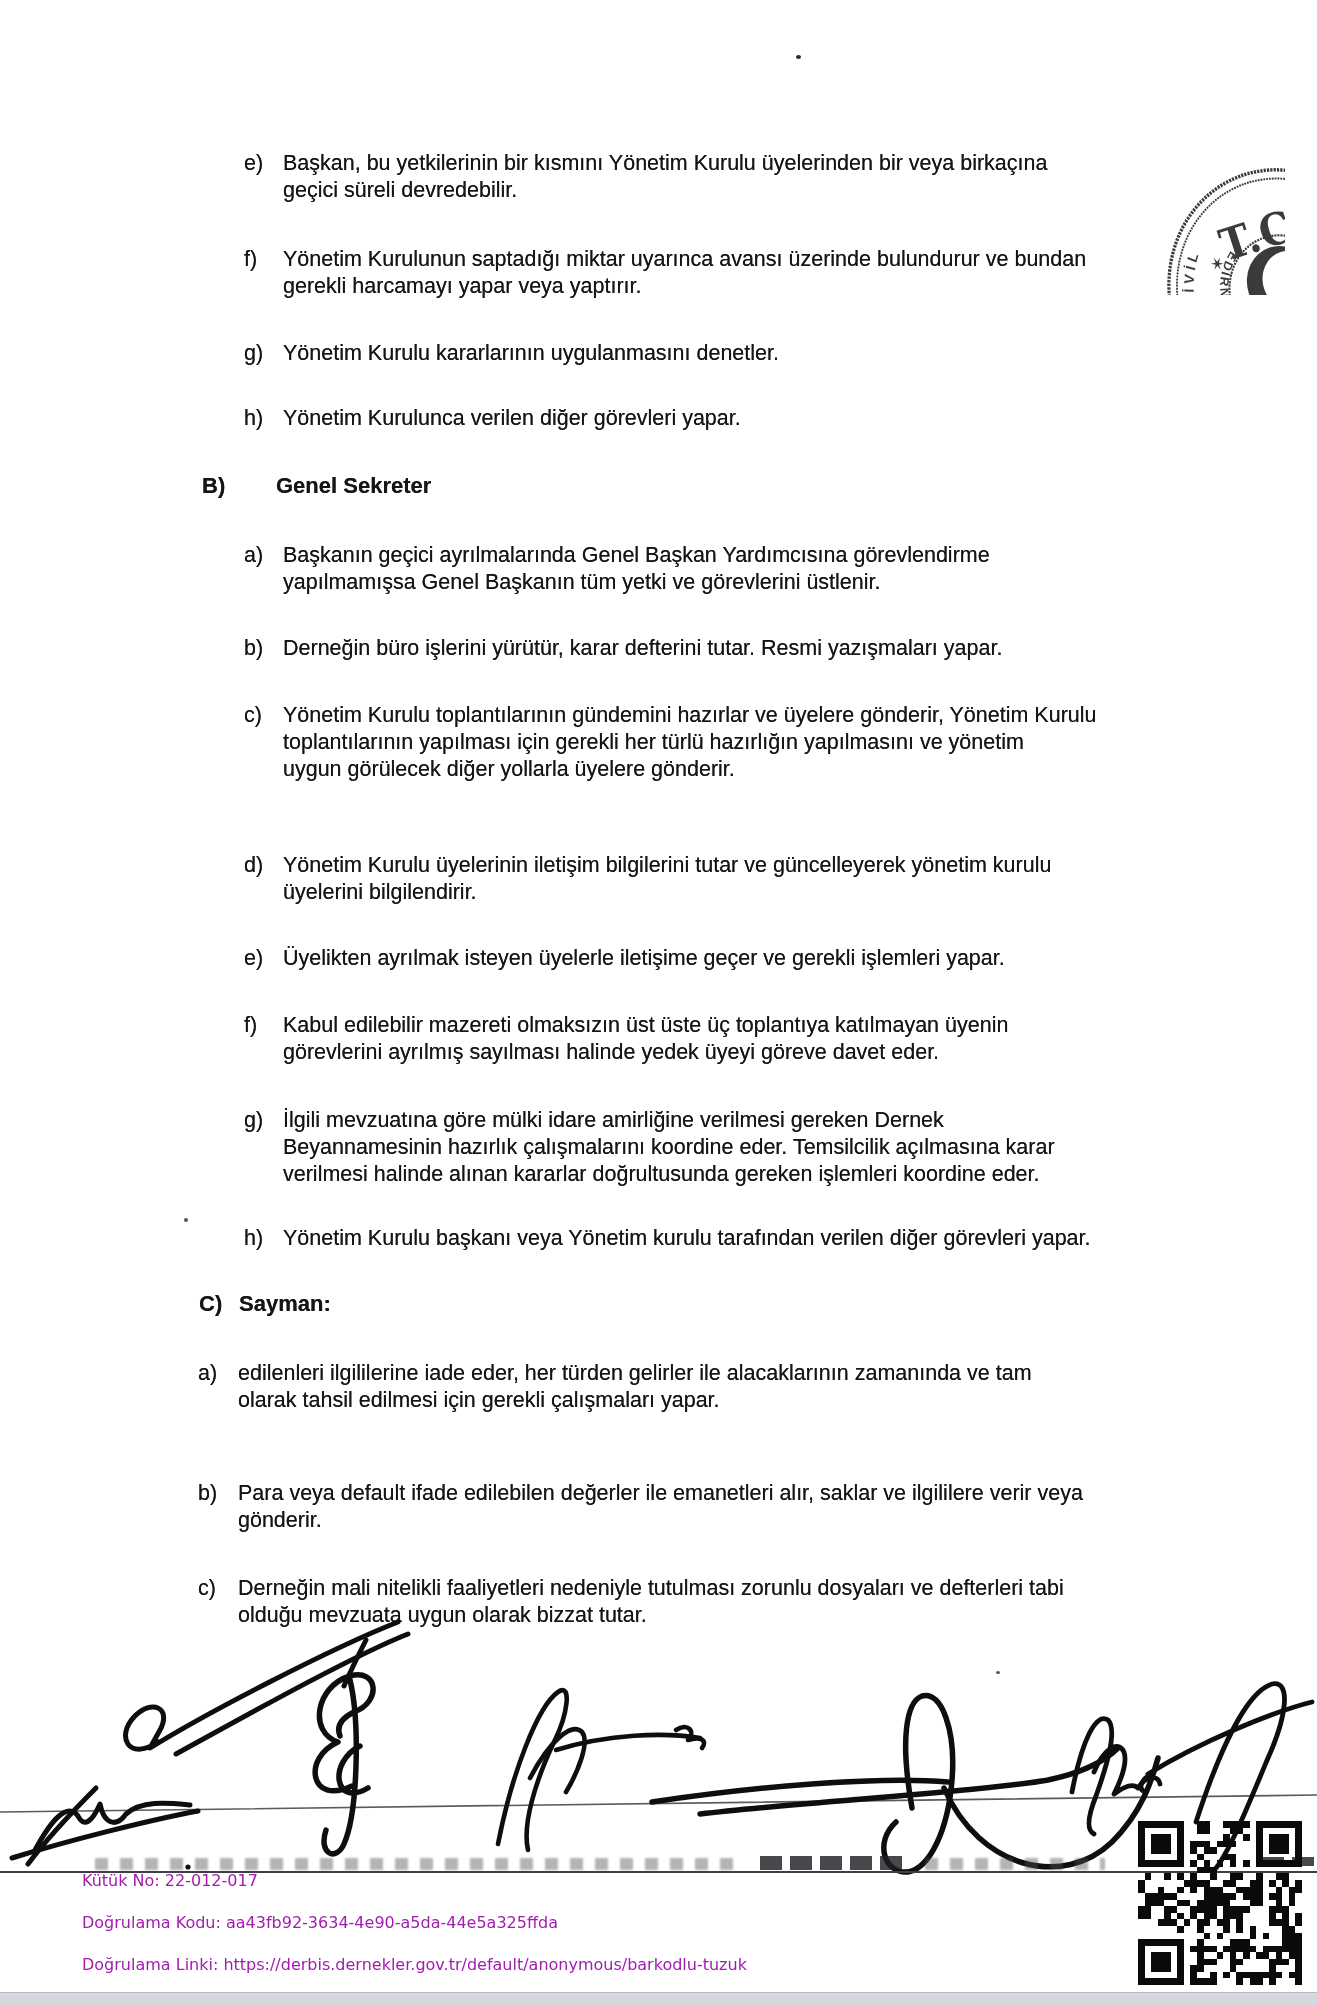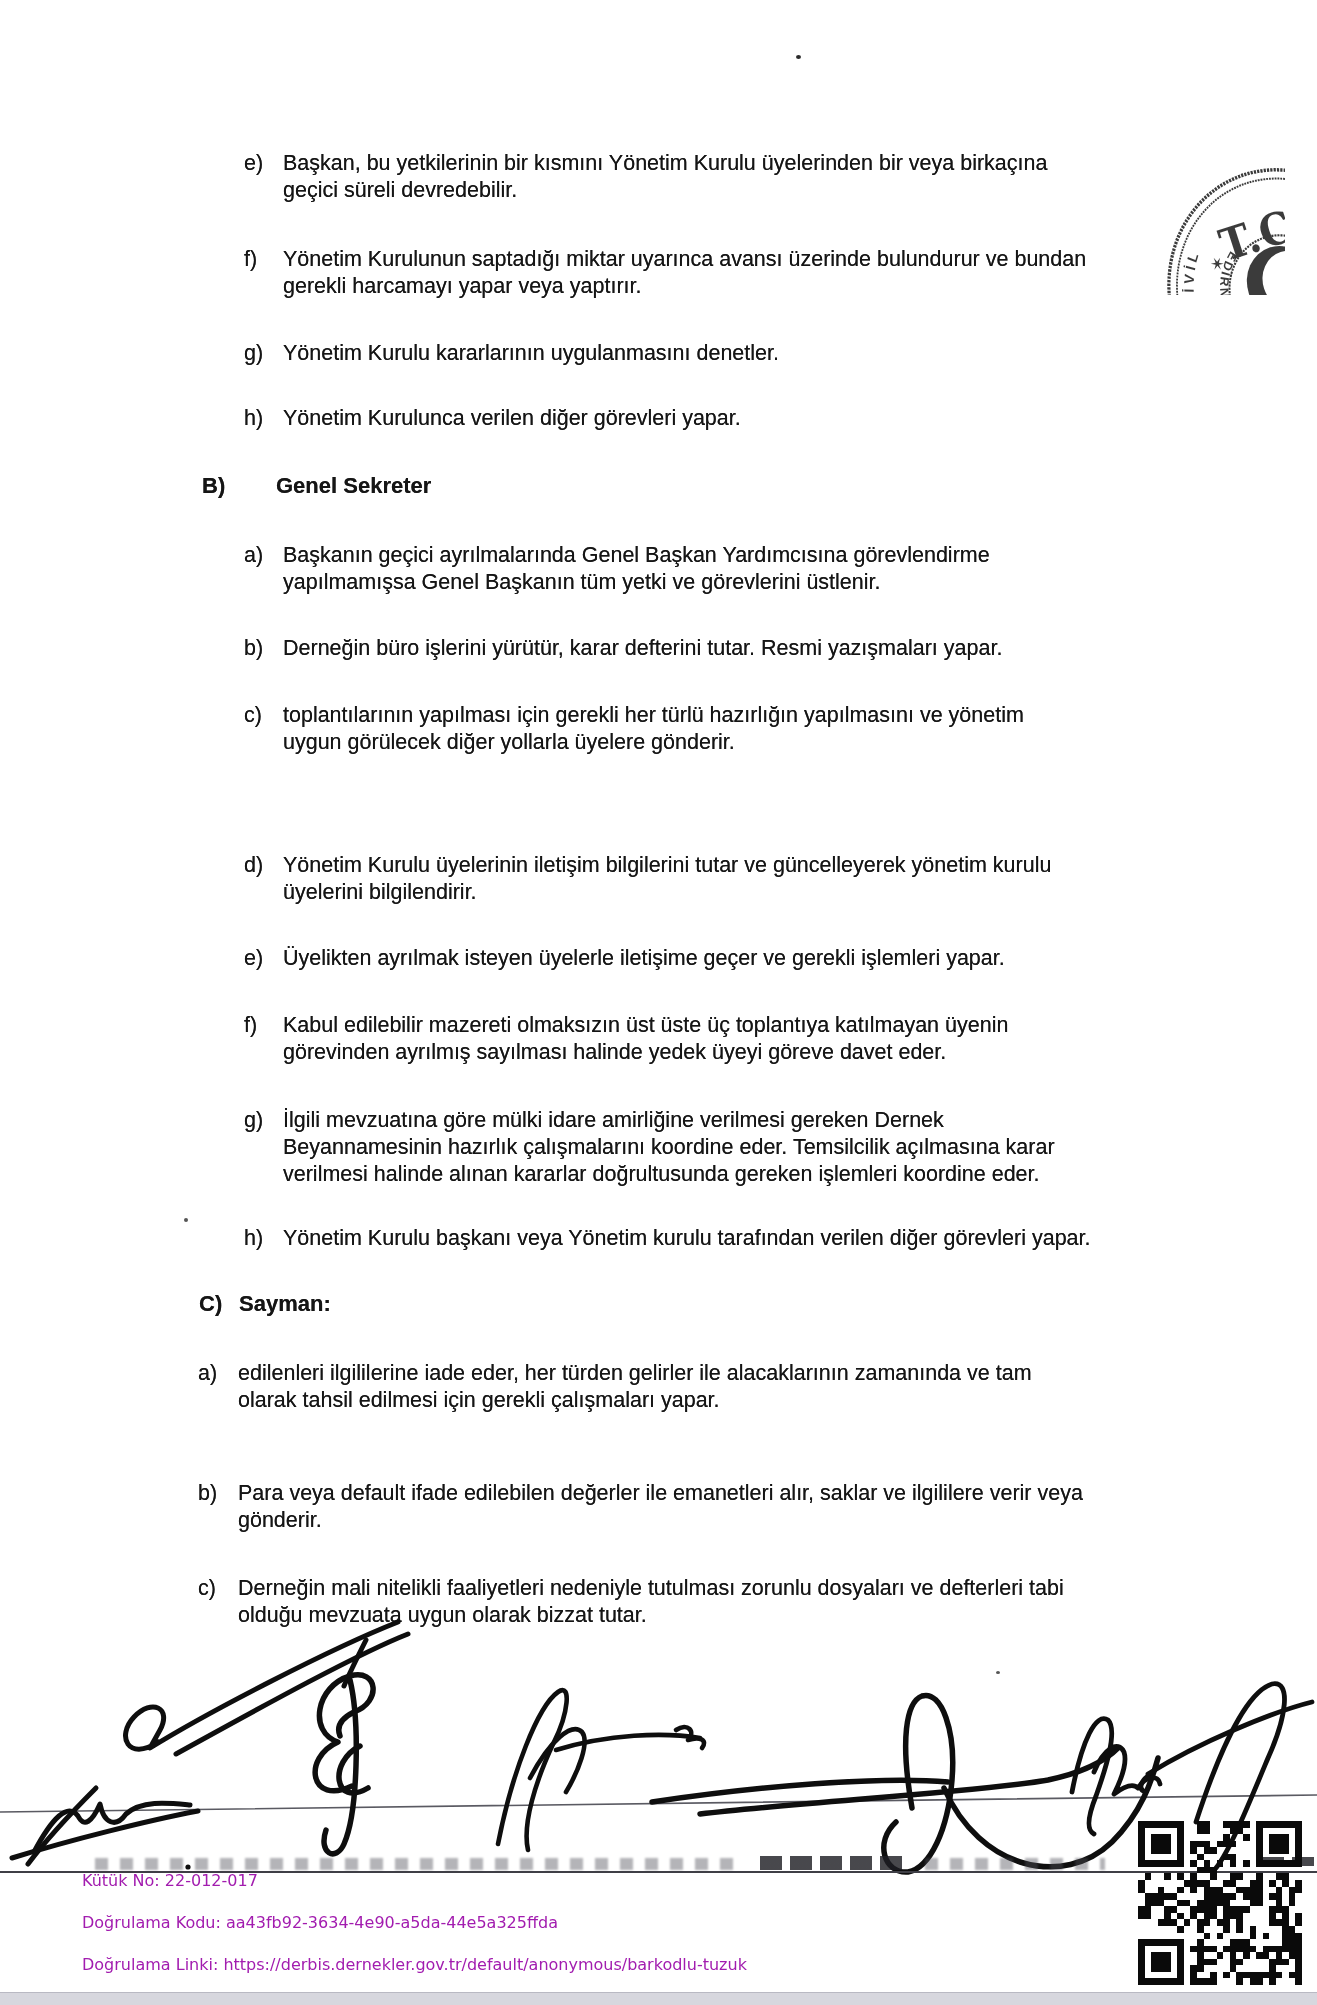--- a/index.html
+++ b/index.html
@@ -83,20 +83,21 @@
       </div>
       <div class="block" style="top: 635px; left: 0px;">
         <span class="letter" style="left: 244px;">b)</span>
         <div class="lines" style="position: absolute; left: 283px;">
           <div>Derneğin büro işlerini yürütür, karar defterini tutar. Resmi yazışmaları yapar.</div>
         </div>
       </div>
       <div class="block" style="top: 702px; left: 0px;">
         <span class="letter" style="left: 244px;">c)</span>
         <div class="lines" style="position: absolute; left: 283px;">
+          <div>Yönetim Kurulu toplantılarının gündemini hazırlar ve üyelere gönderir, Yönetim Kurulu</div>
           <div>toplantılarının yapılması için gerekli her türlü hazırlığın yapılmasını ve yönetim</div>
           <div>uygun görülecek diğer yollarla üyelere gönderir.</div>
         </div>
       </div>
       <div class="block" style="top: 852px; left: 0px;">
         <span class="letter" style="left: 244px;">d)</span>
         <div class="lines" style="position: absolute; left: 283px;">
           <div>Yönetim Kurulu üyelerinin iletişim bilgilerini tutar ve güncelleyerek yönetim kurulu</div>
           <div>üyelerini bilgilendirir.</div>
         </div>
@@ -104,21 +105,21 @@
       <div class="block" style="top: 945px; left: 0px;">
         <span class="letter" style="left: 244px;">e)</span>
         <div class="lines" style="position: absolute; left: 283px;">
           <div>Üyelikten ayrılmak isteyen üyelerle iletişime geçer ve gerekli işlemleri yapar.</div>
         </div>
       </div>
       <div class="block" style="top: 1012px; left: 0px;">
         <span class="letter" style="left: 244px;">f)</span>
         <div class="lines" style="position: absolute; left: 283px;">
           <div>Kabul edilebilir mazereti olmaksızın üst üste üç toplantıya katılmayan üyenin</div>
-          <div>görevinden ayrılmış sayılması halinde yedek üyeyi göreve davet eder.</div>
+          <div>görevlerini ayrılmış sayılması halinde yedek üyeyi göreve davet eder.</div>
         </div>
       </div>
       <div class="block" style="top: 1107px; left: 0px;">
         <span class="letter" style="left: 244px;">g)</span>
         <div class="lines" style="position: absolute; left: 283px;">
           <div>İlgili mevzuatına göre mülki idare amirliğine verilmesi gereken Dernek</div>
           <div>Beyannamesinin hazırlık çalışmalarını koordine eder. Temsilcilik açılmasına karar</div>
           <div>verilmesi halinde alınan kararlar doğrultusunda gereken işlemleri koordine eder.</div>
         </div>
       </div>

